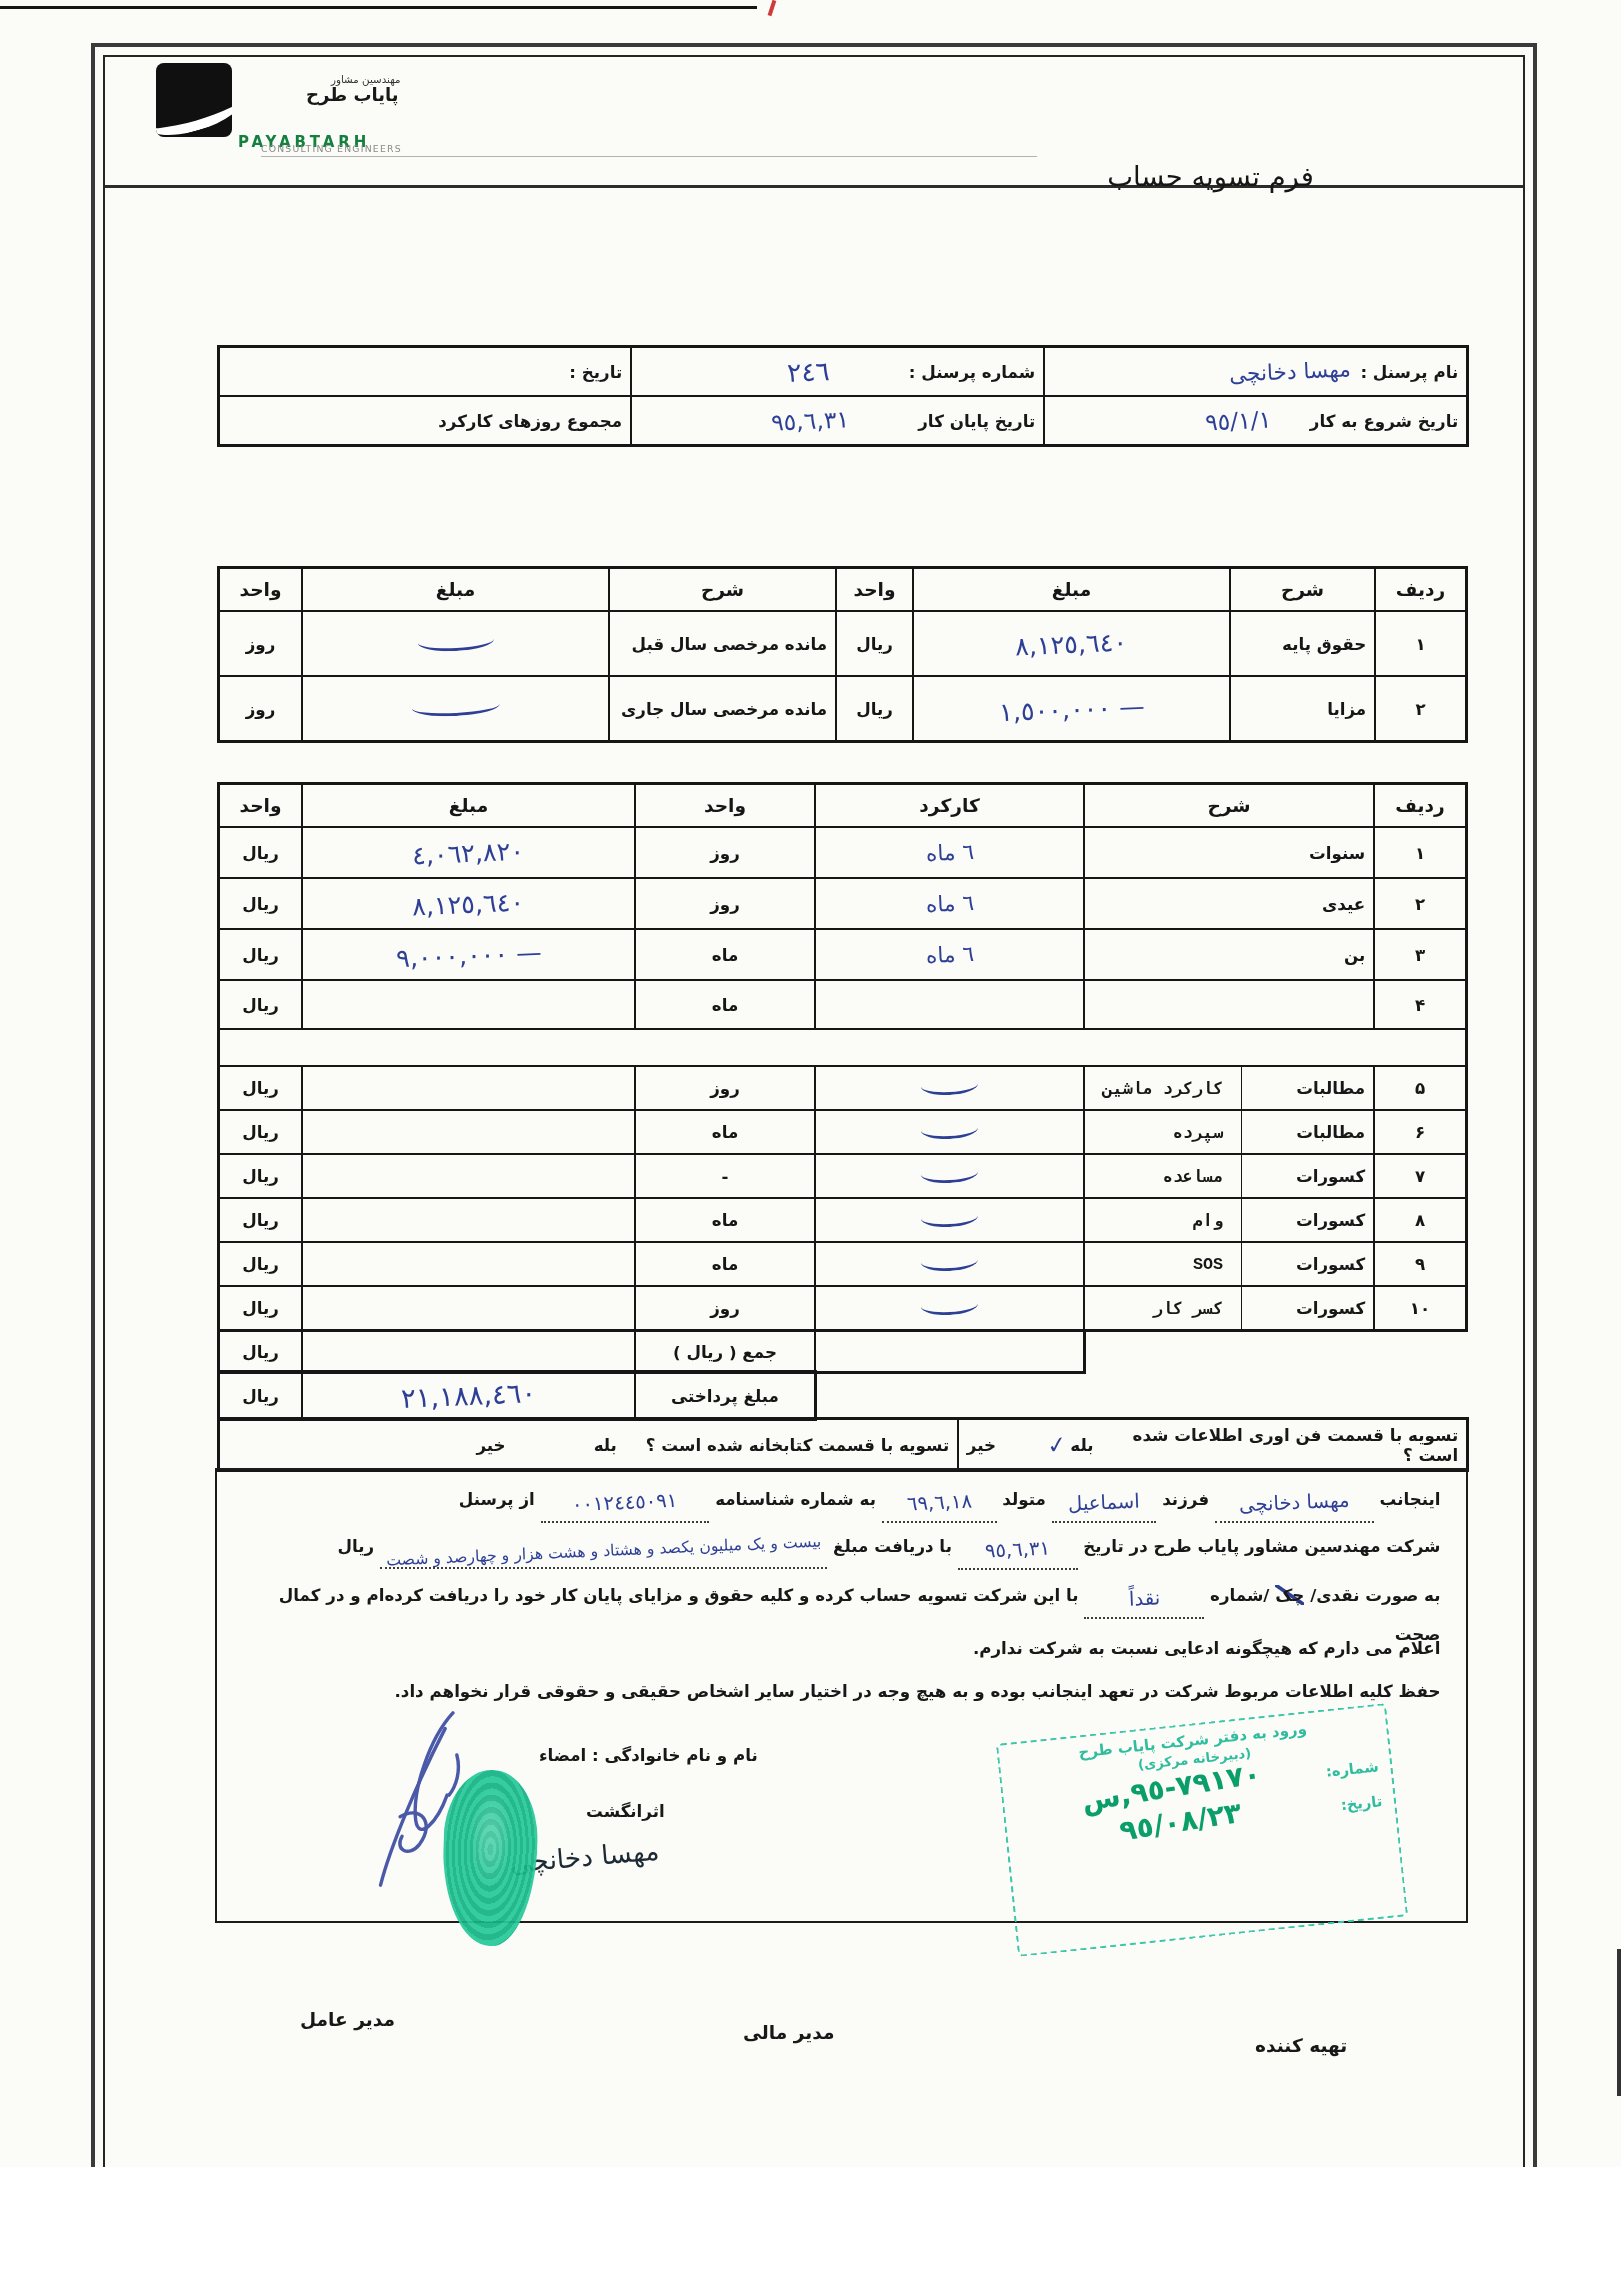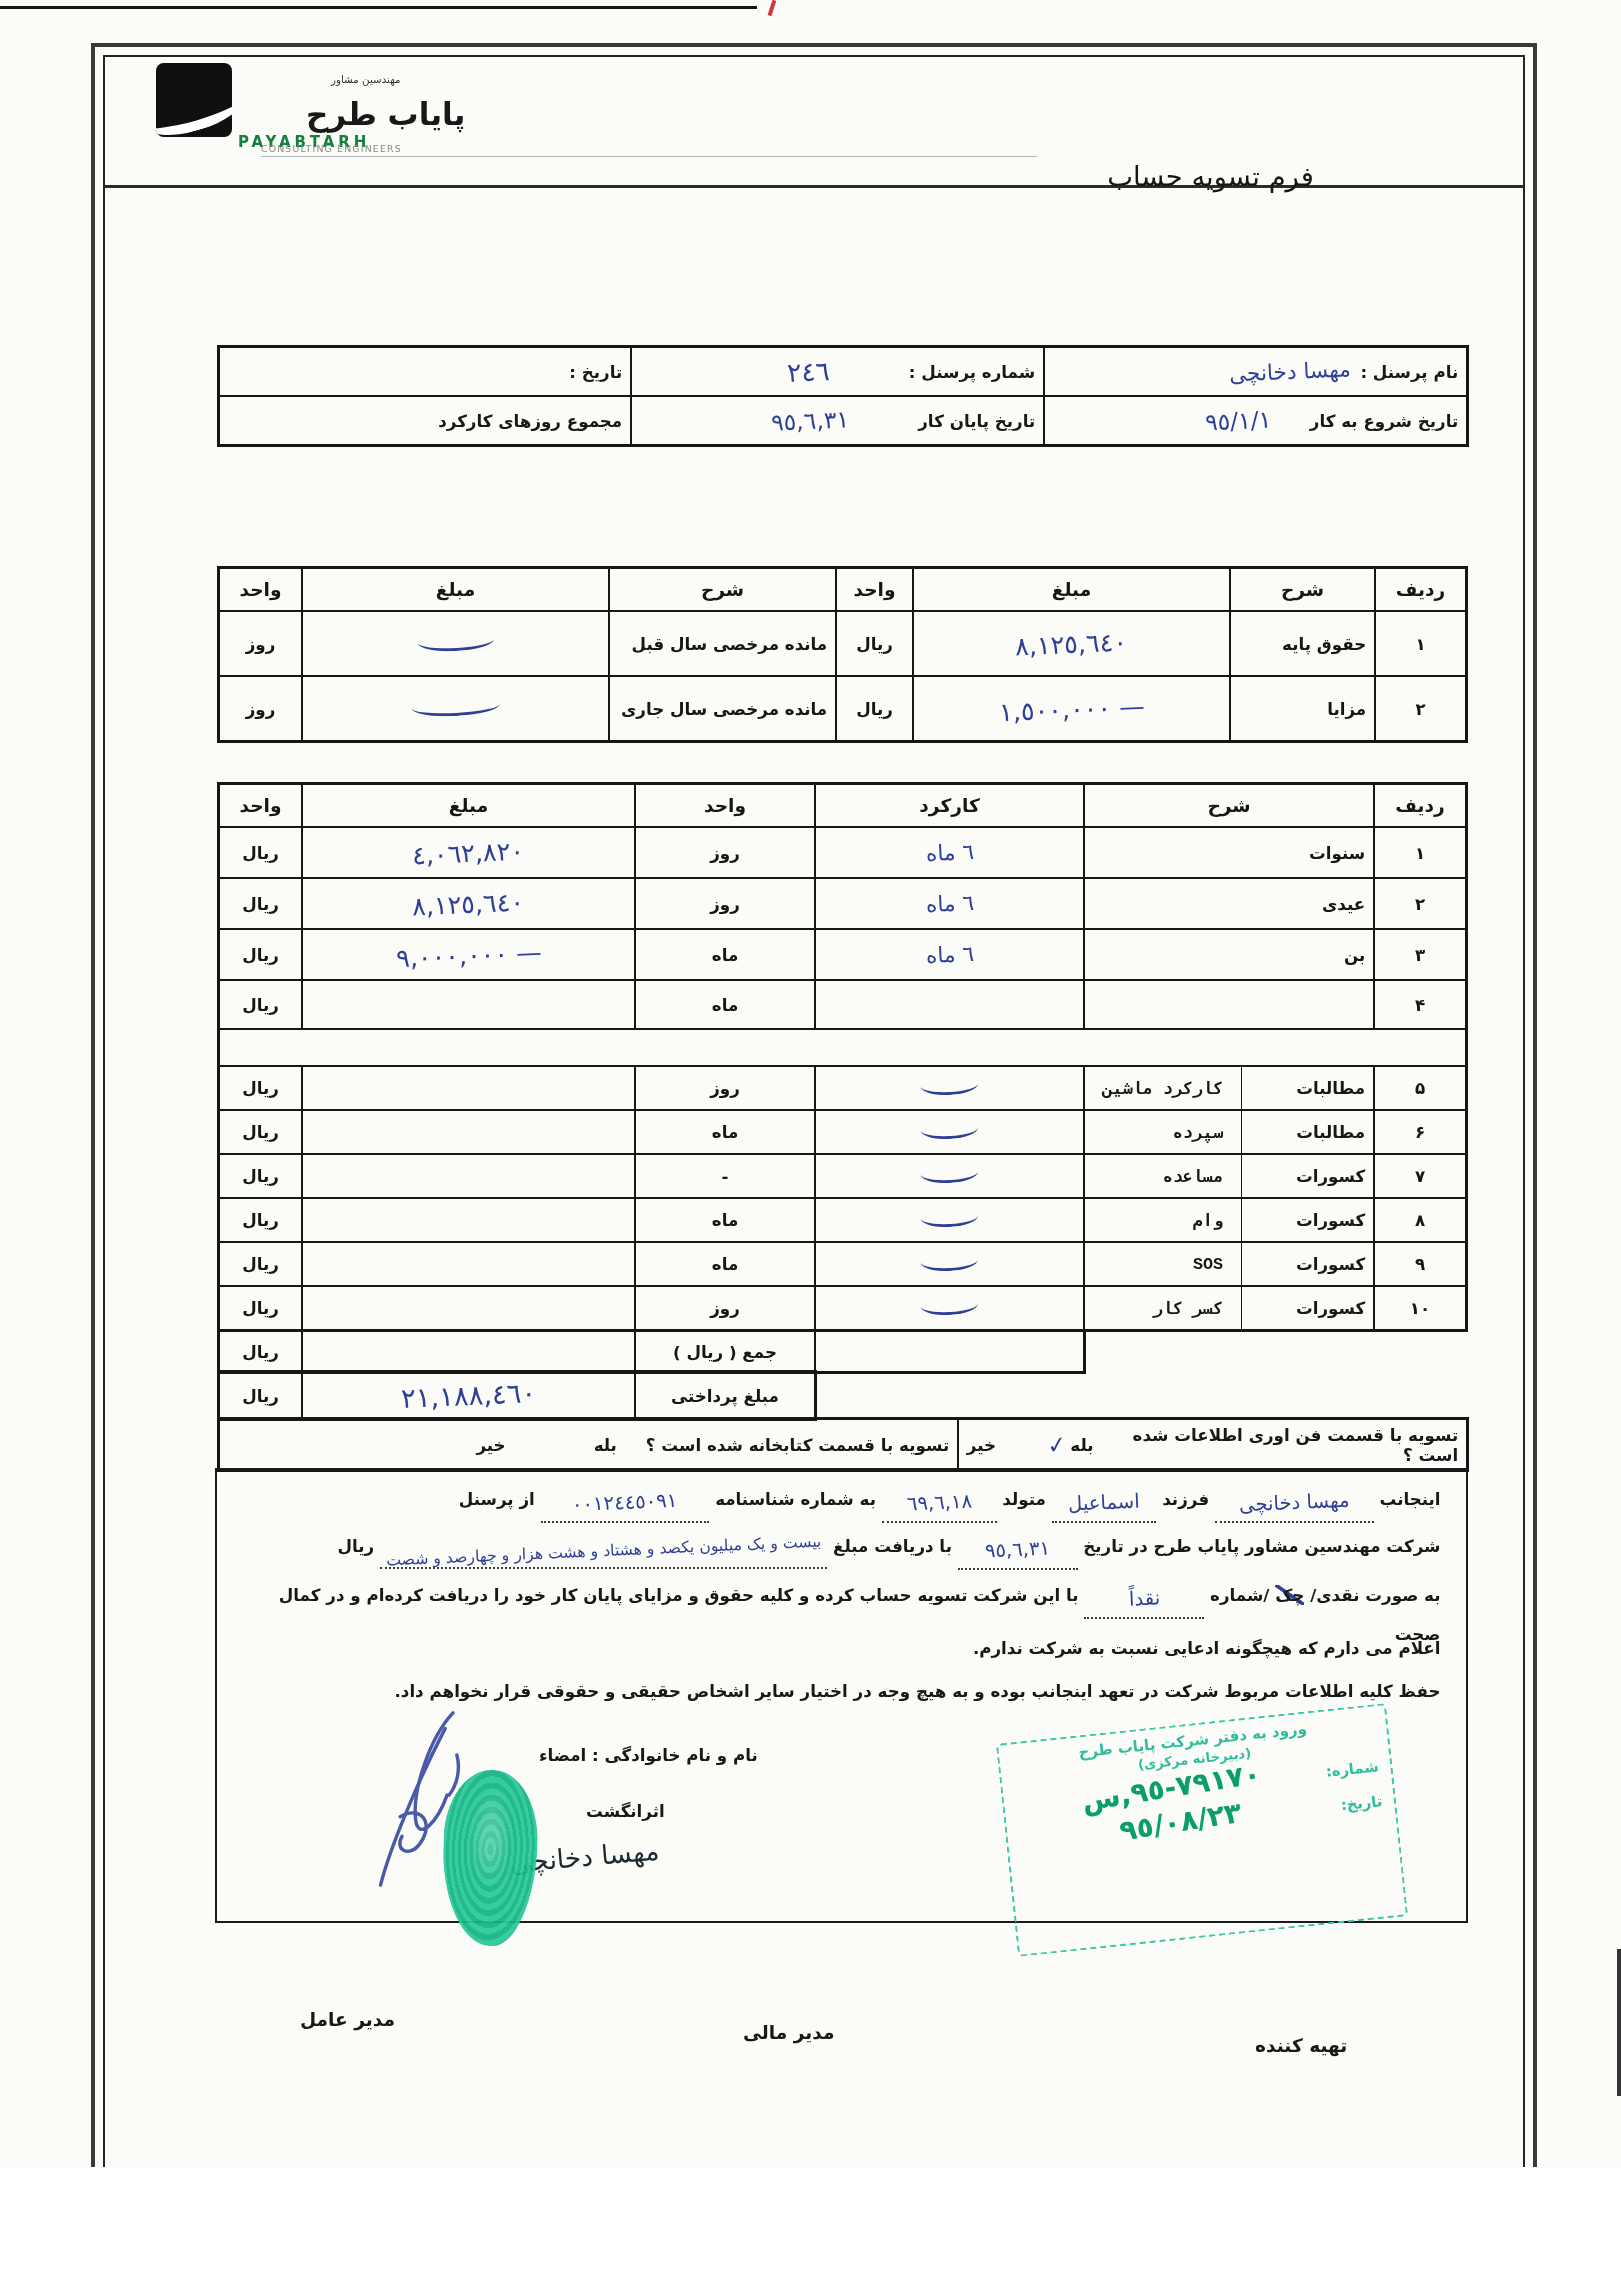--- a/index.html
+++ b/index.html
@@ -61,21 +61,21 @@
   <div class="abs" style="left:1617px;top:1949px;width:3.9px;height:147px;background:#333;"></div>
 
   <div class="abs frame-outer" style="left:91px;top:43px;width:1446px;height:2207px;"></div>
   <div class="abs frame-inner" style="left:103px;top:55px;width:1422px;height:2184px;"></div>
   <div class="abs" style="left:105px;top:185px;width:1418px;height:2.9px;background:#2c2c2c;"></div>
 
   <div class="abs" style="left:156px;top:63px;width:76px;height:74px;background:#101010;border-radius:7.8px;overflow:hidden;">
     <div style="position:absolute;left:-13.7px;top:29px;width:102px;height:29px;border-bottom:10.8px solid #fff;border-radius:50%;transform:rotate(-16deg);"></div>
   </div>
   <div class="abs" style="left:331px;top:73px;font-size:10.3px;color:#333;direction:rtl;">مهندسین مشاور</div>
-  <div class="abs printed" style="left:306px;top:96px;font-size:31px;direction:rtl;">پایاب طرح</div>
+  <div class="abs printed" style="left:306px;top:84px;font-size:18px;direction:rtl;">پایاب طرح</div>
   <div class="abs" style="left:238px;top:133px;font-size:15px;font-weight:bold;letter-spacing:3.9px;color:#15803d;">PAYABTARH</div>
   <div class="abs" style="left:261px;top:143px;font-size:9.3px;color:#8a8a8a;letter-spacing:1.2px;">CONSULTING ENGINEERS</div>
   <div class="abs" style="left:261px;top:156px;width:776px;height:1px;background:#b3b3b3;"></div>
 
   <div class="abs" style="left:1034px;top:161px;width:353px;text-align:center;font-size:27.4px;color:#161616;direction:rtl;">فرم تسویه حساب</div>
 
   <div class="tbl" style="left:217px;top:345px;grid-template-columns:423px 413px 412px;grid-template-rows:49px 49px;">
     <div class="c right">
       <span class="printed">نام پرسنل :</span>
       <span class="hand sl" style="font-size:21.6px;">مهسا دخانچی</span>

